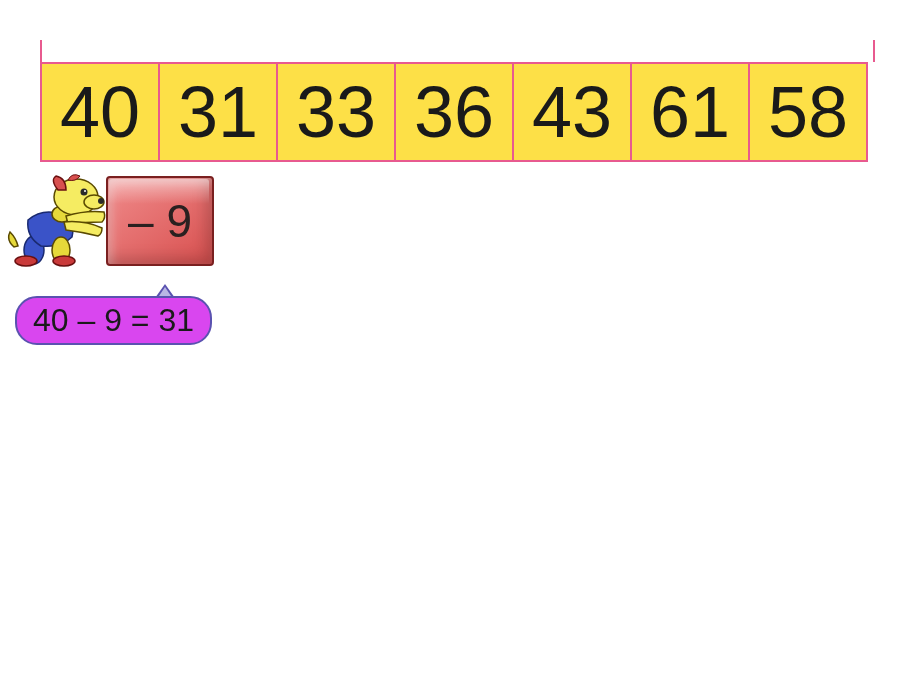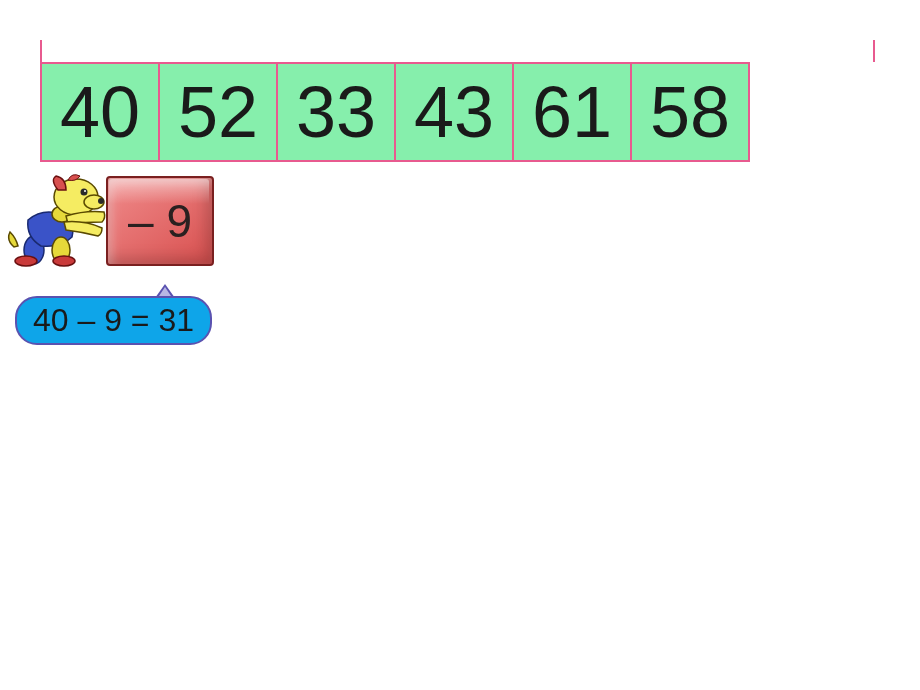--- a/index.html
+++ b/index.html
@@ -15,21 +15,21 @@
       position: absolute;
       top: 62px;
       left: 40px;
       display: flex;
       flex-direction: row;
     }
     .number-cell {
       width: 120px;
       height: 100px;
       border: 2px solid #e85a8f;
-      background: #86efac;
+      background: #fde047;
       display: flex;
       align-items: center;
       justify-content: center;
       font-size: 72px;
       font-weight: 500;
       color: #1a1a1a;
       margin-left: -2px;
     }
     .number-cell:first-child { margin-left: 0; }
     .row-top-edge {
@@ -79,21 +79,21 @@
       width: 100px;
       height: 25px;
       background: linear-gradient(180deg, rgba(255,255,255,0.45), rgba(255,255,255,0));
       border-radius: 3px 3px 0 0;
       pointer-events: none;
     }
     .speech-bubble {
       position: absolute;
       top: 296px;
       left: 15px;
-      background: #0ea5e9;
+      background: #d946ef;
       border: 2px solid #5a52b0;
       border-radius: 22px;
       padding: 4px 16px;
       font-size: 32px;
       color: #1a1a1a;
       font-weight: 400;
       white-space: nowrap;
     }
     .speech-tail {
       position: absolute;
@@ -117,22 +117,23 @@
     }
     .equation-part { display: inline; }
   </style>
 </head>
 <body>
 
 <div class="row-top-edge"></div>
 
 <div class="number-row">
   <div class="number-cell">40</div>
-  <div class="number-cell">52</div>
+  <div class="number-cell">31</div>
   <div class="number-cell">33</div>
+  <div class="number-cell">36</div>
   <div class="number-cell">43</div>
   <div class="number-cell">61</div>
   <div class="number-cell">58</div>
 </div>
 
 <div class="character-area">
   <svg class="dog-svg" viewBox="0 0 105 95">
 
     <path d="M8 75 Q 0 68 4 60 Q 10 66 12 74 Z" fill="#e6d93a" stroke="#5a4a00" stroke-width="1.5"></path>
 

